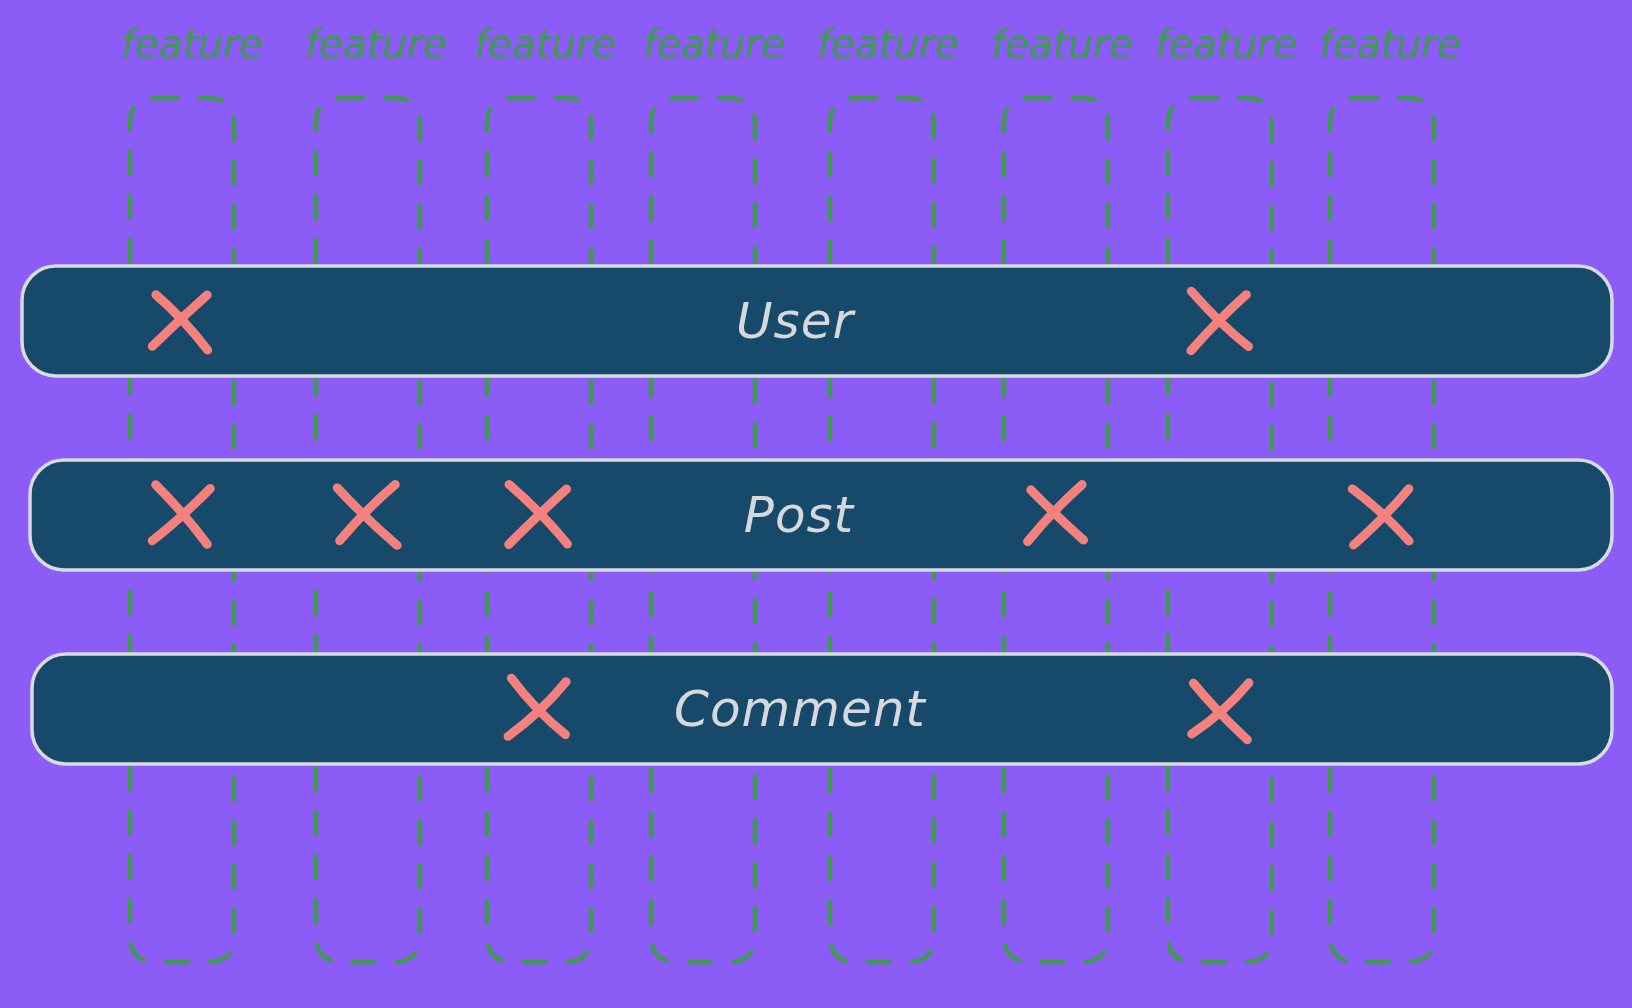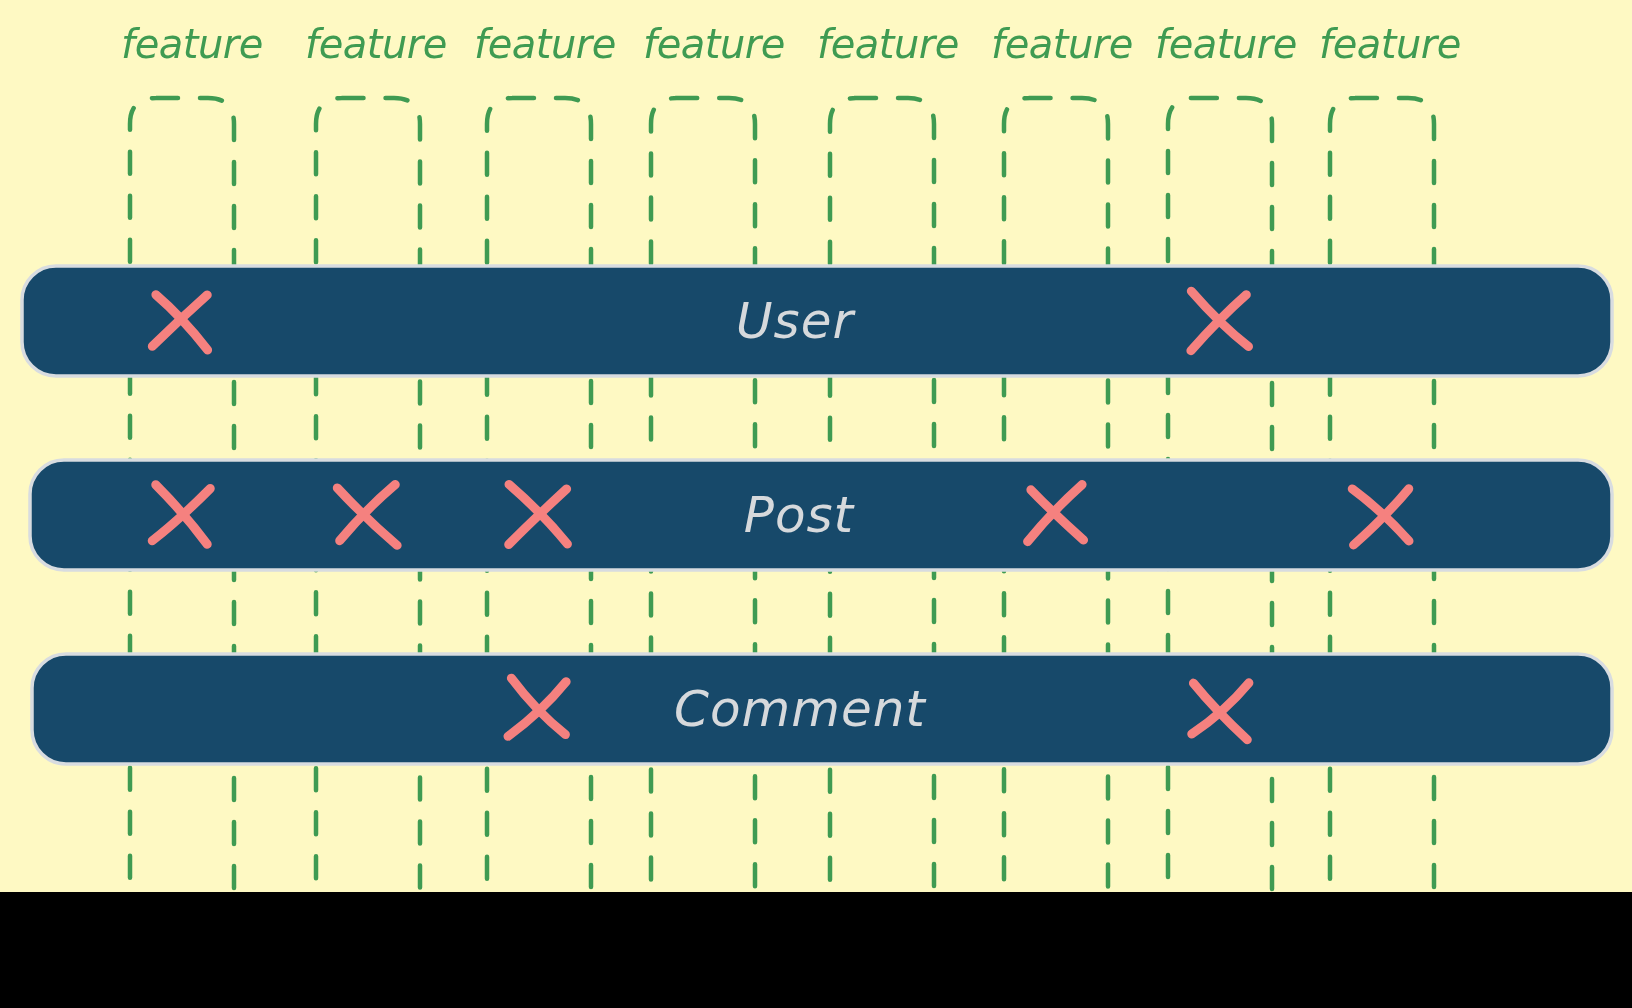--- a/index.html
+++ b/index.html
@@ -3,22 +3,22 @@
 <meta charset="utf-8">
 <style>
   html, body {
     margin: 0;
     padding: 0;
     background: #000000;
   }
   #stage {
     position: relative;
     width: 1632px;
-    height: 892px;
-    background: #fef9c3;
+    height: 1008px;
+    background: #8b5cf6;
     overflow: hidden;
     font-family: "DejaVu Sans", sans-serif;
     text-align: right;
   }
   #svg-root {
     position: absolute;
     left: 0;
     top: 0;
     width: 1632px;
     height: 1008px;

